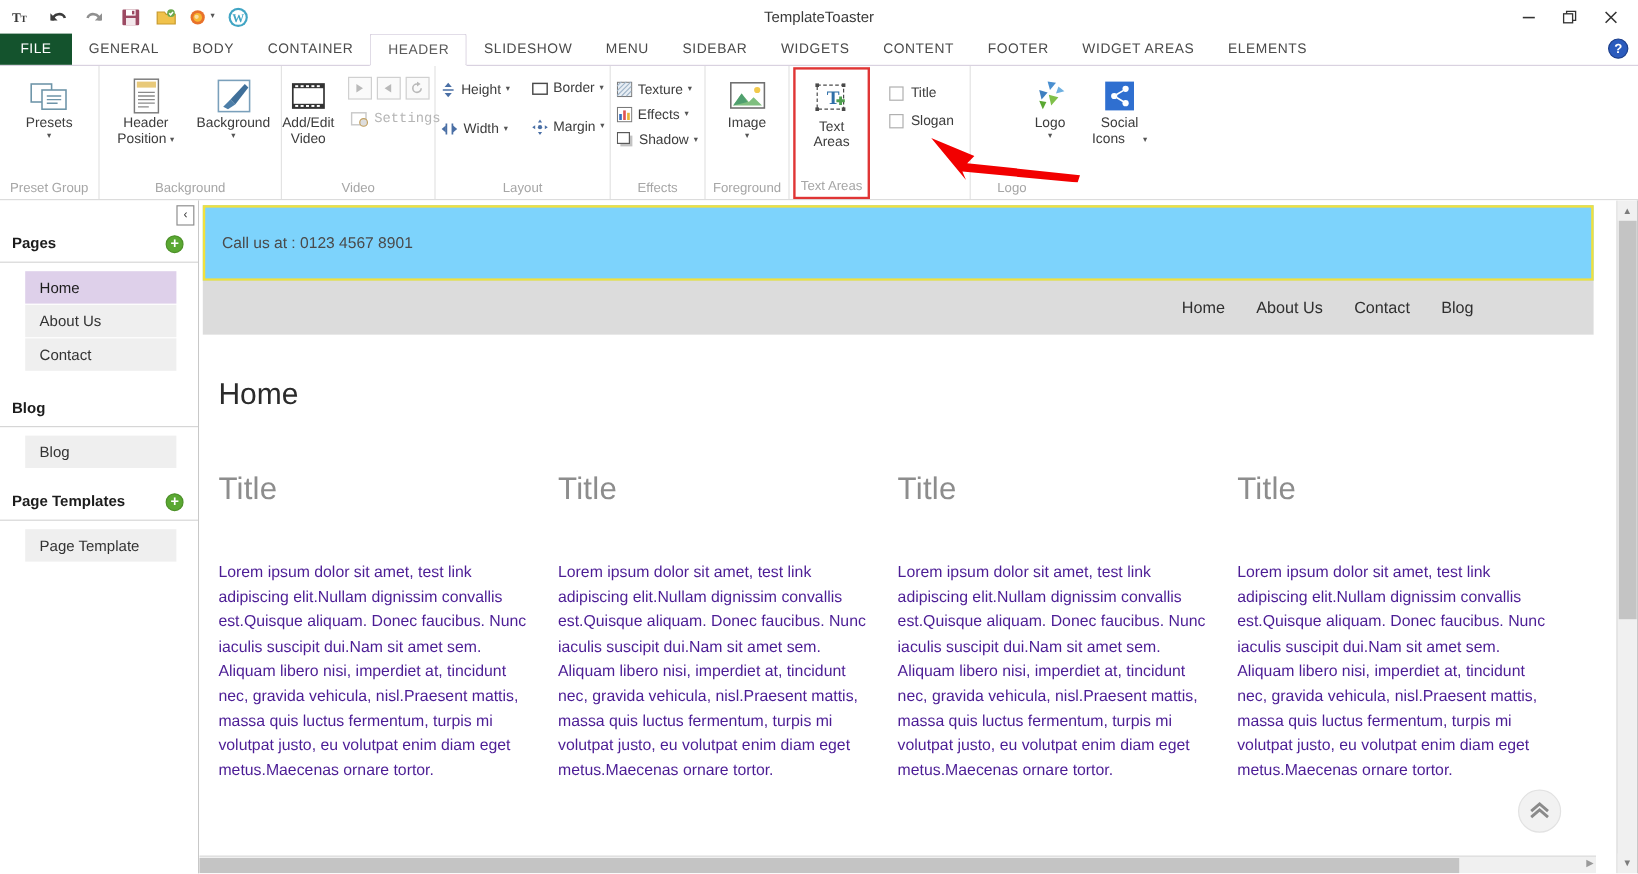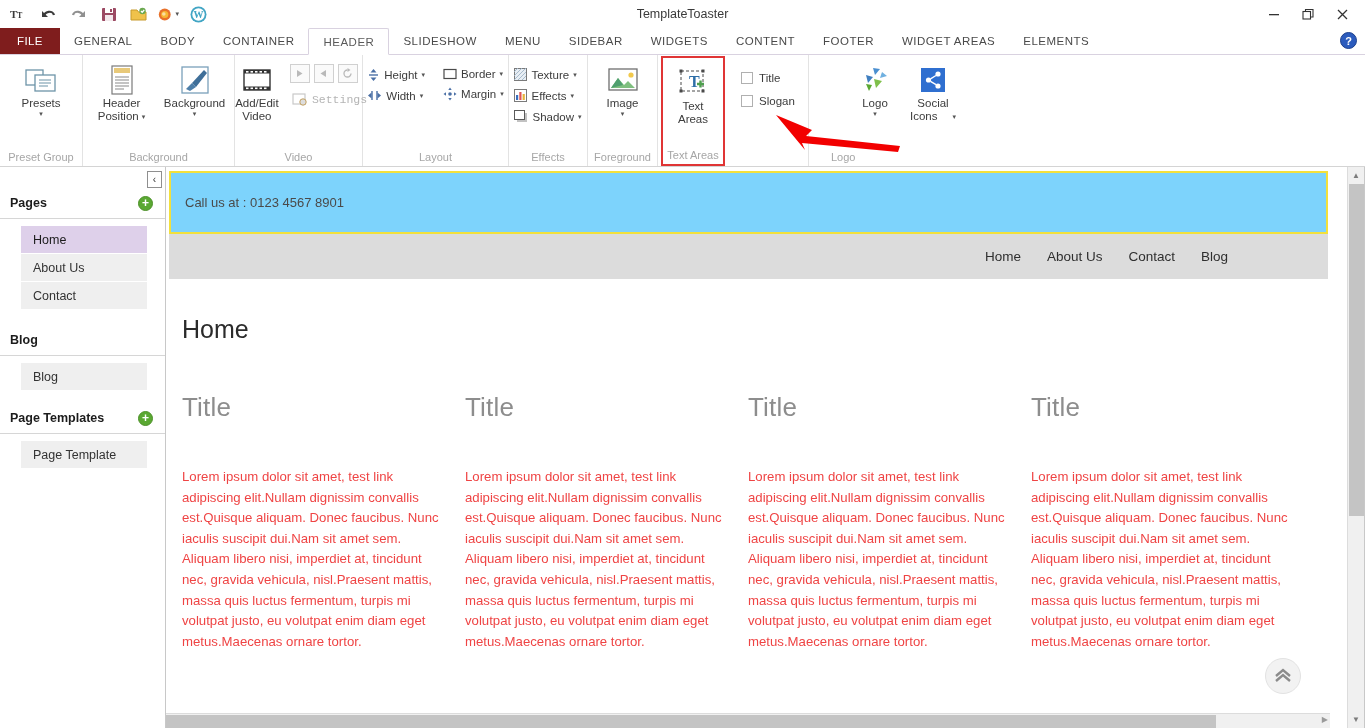--- a/index.html
+++ b/index.html
@@ -28,21 +28,21 @@
   }
   .wc { width: 34px; height: 26px; display: flex; align-items: center;
         justify-content: center; font-size: 14px; color: #333; cursor: pointer; }
 
   
   .tabstrip {
     height: 27px; background: #fff; display: flex; align-items: stretch;
     border-bottom: 1px solid #d9d2e0; position: relative;
   }
   .tab-file {
-    background: #7f1d1d; color: #fff; font-size: 11.5px; letter-spacing: .4px;
+    background: #14532d; color: #fff; font-size: 11.5px; letter-spacing: .4px;
     width: 60px; display: flex; align-items: center; justify-content: center;
     cursor: pointer;
   }
   .tab {
     padding: 0 14px; display: flex; align-items: center; font-size: 11.5px;
     color: #4a4a4a; letter-spacing: .5px; cursor: pointer; white-space: nowrap;
   }
   .tab.active {
     background: #fff; color: #5a5a5a;
     border-left: 1px solid #d9d2e0; border-right: 1px solid #d9d2e0;
@@ -70,21 +70,21 @@
     font-size: 11px; color: #a6a6a6; text-align: center;
     padding-bottom: 3px; width: 100%;
   }
   .bigbtn {
     width: 68px; display: flex; flex-direction: column; align-items: center;
     padding: 3px 2px; cursor: pointer; text-align: center;
   }
   .bigbtn .bi { height: 34px; display: flex; align-items: center; justify-content: center; }
   .bigbtn .bl { font-size: 11.5px; color: #3c3c3c; line-height: 13px; }
   .caret { font-size: 7px; color: #555; line-height: 8px; }
-  .stack { display: flex; flex-direction: column; gap: 3px; padding: 6px 4px 0; }
+  .stack { display: flex; flex-direction: column; gap: 15px; padding: 6px 4px 0; }
   .smbtn {
     display: flex; align-items: center; gap: 4px; font-size: 11.5px;
     color: #3c3c3c; padding: 2px 4px; cursor: pointer; white-space: nowrap;
   }
   .smbtn.dis { color: #b5b5b5; font-family: Liberation Mono, monospace; }
   .cbrow { display: flex; align-items: center; gap: 6px; font-size: 11.5px;
            color: #3c3c3c; padding: 3px 4px; cursor: pointer; }
   .cbox { width: 12px; height: 12px; border: 1px solid #b0b0b0; background: #fff; }
   .vidbtns { display: flex; gap: 4px; padding: 4px 0 0 2px; }
   .vidbtn { width: 20px; height: 19px; border: 1px solid #d0d0d0; background: #fafafa;
@@ -151,21 +151,21 @@
   .navbar a { font-size: 13.5px; color: #2f2f2f; text-decoration: none; cursor: pointer; }
 
   .page-body { margin: 0 19px 0 3px; background: #fff; padding: 36px 14px 0 13px; }
   .page-title { font-size: 25px; color: #2b2b2b; font-weight: normal; padding-bottom: 20px; }
   .cols { display: flex; gap: 0; padding-top: 28px; }
   .col { width: 25%; padding-right: 18px; }
   .col h3 {
     font-size: 26px; font-weight: normal; color: #8d8d8d;
     margin-bottom: 44px; letter-spacing: .2px;
   }
-  .col p { font-size: 13.2px; line-height: 20.6px; color: #ef4444; }
+  .col p { font-size: 13.2px; line-height: 20.6px; color: #4c1d95; }
 
   .totop {
     position: absolute; right: 46px; bottom: 34px; width: 36px; height: 36px;
     border-radius: 50%; background: #f2f2f2; border: 1px solid #e2e2e2;
     display: flex; align-items: center; justify-content: center;
     color: #8b8b8b; font-size: 19px; cursor: pointer; z-index: 5;
   }
 
   .vscroll {
     position: absolute; right: 0; top: 0; bottom: 0; width: 17px;

